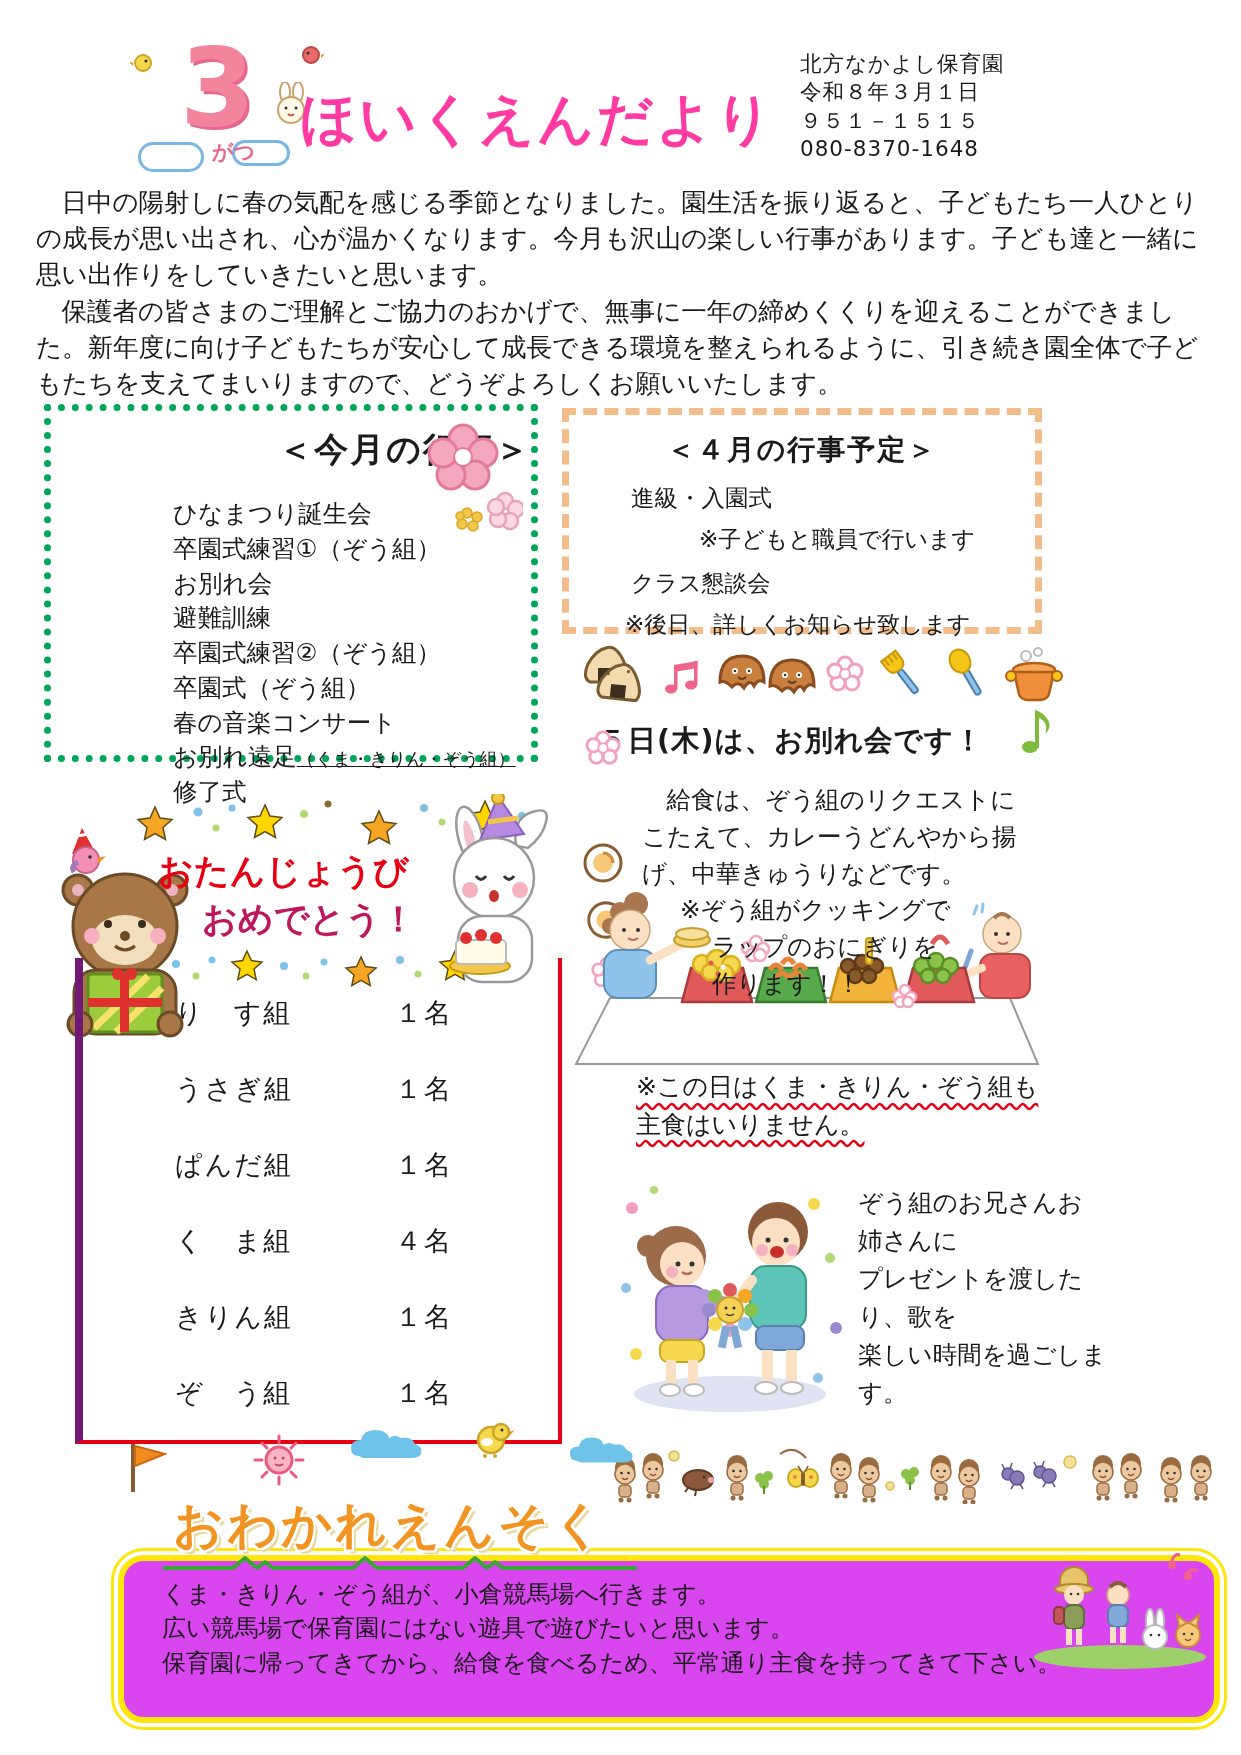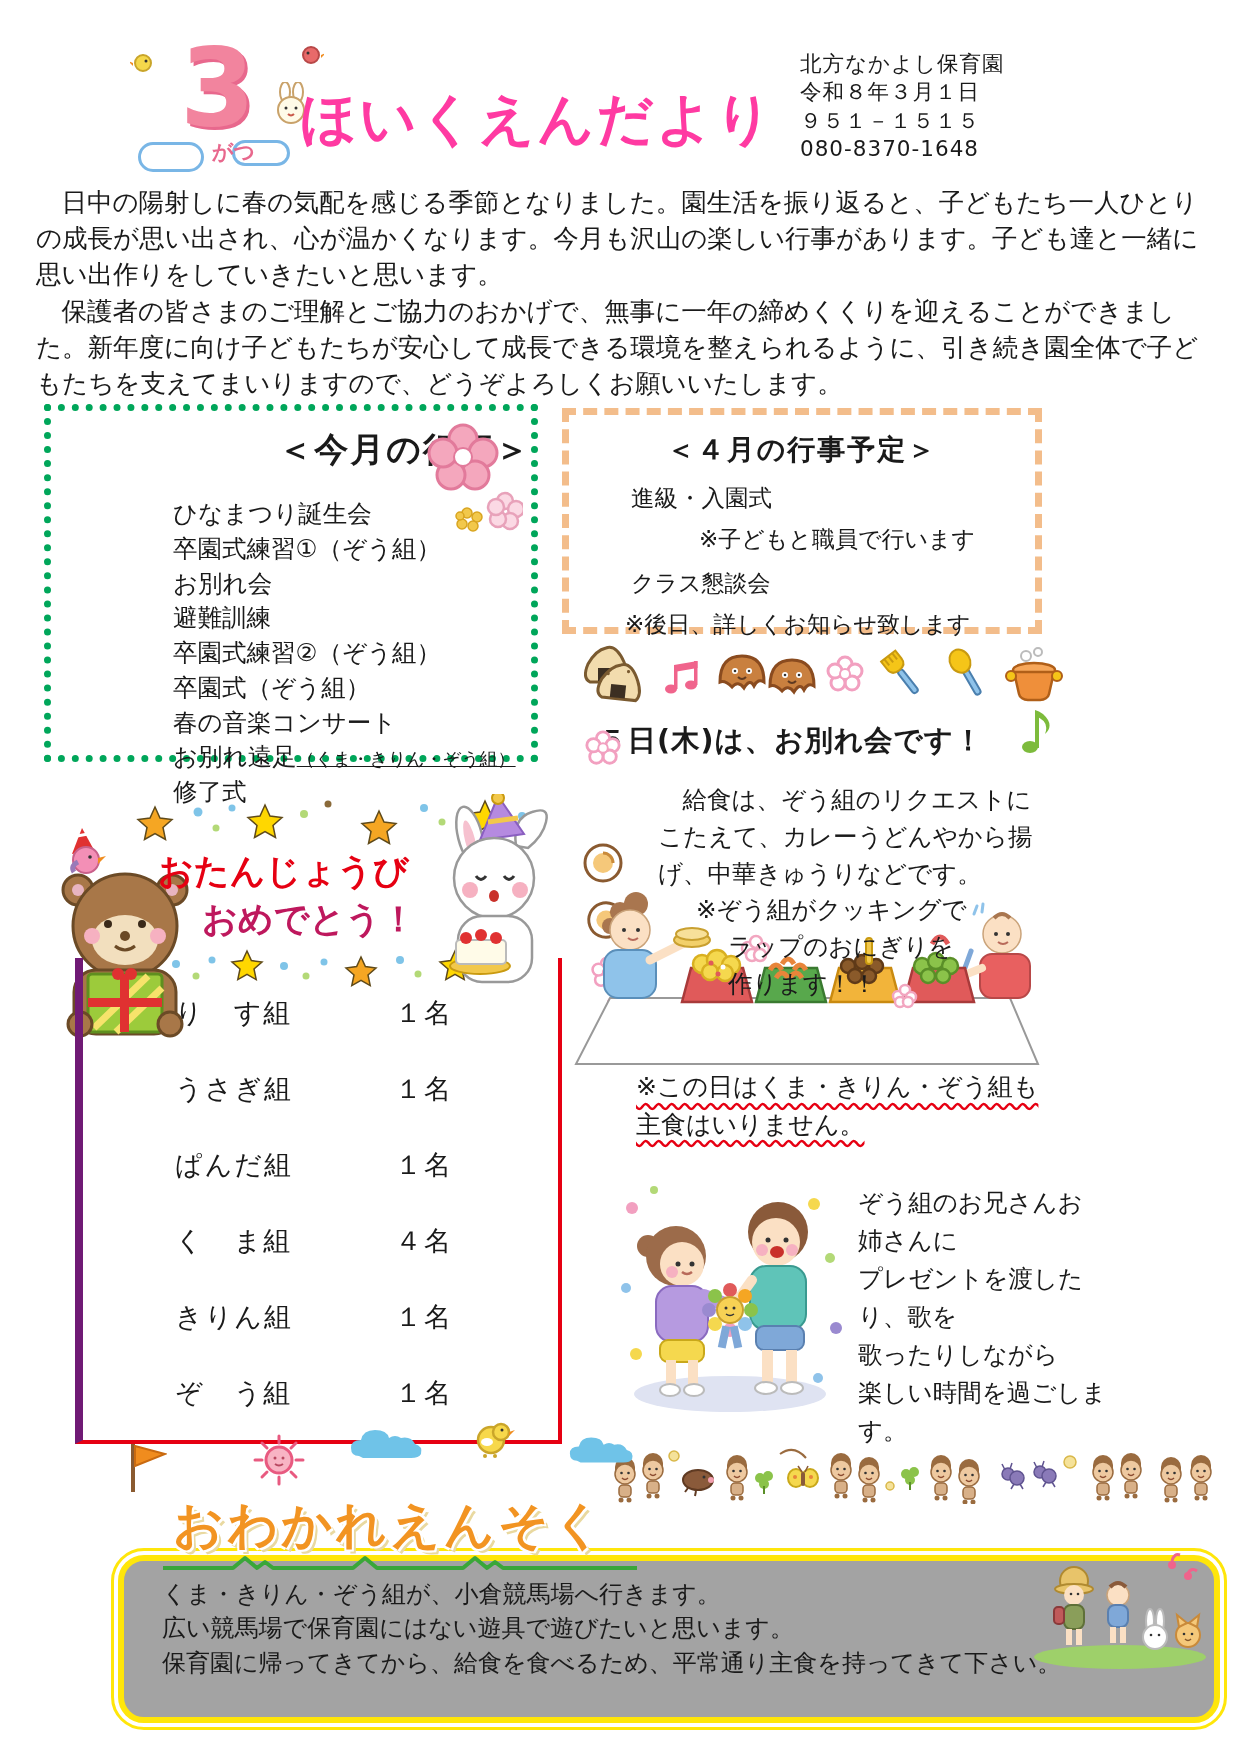--- a/index.html
+++ b/index.html
@@ -45,21 +45,21 @@
   .a-note1 { margin:10px 0 0 130px; font-size:23px; }
   .a-item2 { margin:13px 0 0 62px; font-size:23px; }
   .a-note2 { margin:10px 0 0 56px; font-size:23px; }
 
   
   .farewell { left:562px; top:640px; width:494px; height:525px; }
   .food-row { position:absolute; left:16px; top:0; display:flex; align-items:center; gap:9px; height:74px; }
   .fw-title { position:absolute; left:36px; top:82px; font-size:28.5px; font-weight:900; letter-spacing:1px; white-space:nowrap; }
   .fw-note-icon { position:absolute; right:2px; top:66px; }
   .col-icon { position:absolute; }
-  .fw-body { position:absolute; left:80px; top:142px; width:405px; font-size:24.5px; line-height:1.5; z-index:2;margin-left:16px; }
+  .fw-body { position:absolute; left:80px; top:142px; width:405px; font-size:24.5px; line-height:1.5; z-index:2; }
   .fw-body .i1 { padding-left:38px; }
   .fw-body .i2 { padding-left:70px; }
   .buffet { position:absolute; left:8px; top:238px; z-index:1; }
   .fw-underline { position:absolute; left:74px; top:428px; font-size:25px; line-height:1.5; z-index:2; }
   .fw-underline span { text-decoration:underline wavy #e60012; text-underline-offset:7px; }
 
   
   .birthday { left:30px; top:792px; width:534px; height:660px; }
   .garland1 { position:absolute; left:102px; top:6px; }
   .garland2 { position:absolute; left:90px; top:156px; }
@@ -87,21 +87,21 @@
   .exc-title { left:135px; top:1452px; width:530px; height:132px; z-index:3; }
   .exc-word { position:absolute; left:38px; top:40px; font-size:50px; font-weight:900; color:#f29422;
               letter-spacing:3px; white-space:nowrap;
               text-shadow:2px 2px 0 #fff,-2px -2px 0 #fff,-2px 2px 0 #fff,2px -2px 0 #fff,4px 4px 0 #e9d9a0; }
   .exc-flag { position:absolute; left:-8px; top:-10px; }
   .exc-sun { position:absolute; left:118px; top:-18px; }
   .exc-cloud1 { position:absolute; left:214px; top:-26px; }
   .exc-bird { position:absolute; left:336px; top:-30px; }
   .exc-cloud2 { position:absolute; left:432px; top:-18px; }
   .exc-grass { position:absolute; left:28px; top:102px; }
-  .yellow-box { left:118px; top:1555px; width:1102px; height:168px; background:#a3a3a3;
+  .yellow-box { left:118px; top:1555px; width:1102px; height:168px; background:#d946ef;
                 border:6px solid #ffe60a; border-radius:26px; outline:3px solid #ffe60a; outline-offset:4px;
                 z-index:1; }
   .exc-lines { padding:16px 24px 0 38px; font-size:24px; line-height:1.43; }
   .picnic { position:absolute; right:4px; top:-18px; z-index:2; }
 </style>
 </head>
 <body>
 
 <div id="page">
 
@@ -641,21 +641,20 @@
             <circle cx="120" cy="140" r="1.5" fill="#333"></circle>
           <path d="M112 146 q4 3 8 0" stroke="#333" stroke-width="1.5" fill="none"></path>
           <rect x="106" y="158" width="8" height="22" fill="#7fa8d8" transform="rotate(12 110 169)"></rect>
           <rect x="118" y="158" width="8" height="22" fill="#7fa8d8" transform="rotate(-12 122 169)"></rect>
         </g>
       </svg>
     </span>
     <div class="gift-text">
       <div>ぞう組のお兄さんお姉さんに</div>
       <div>プレゼントを渡したり、歌を</div>
-      <div>歌ったりしながら</div>
       <div>楽しい時間を過ごします。</div>
     </div>
   </section>
 
   <span class="abs march">
     <svg width="628" height="58" viewBox="0 0 628 58">
       <defs>
         <g id="mkid">
           <path d="M3 13 A10 10 0 0 1 23 13 L23 16 H3 Z" fill="#9a6b3f"></path>
           <circle cx="13" cy="20" r="10" fill="#eec9a0" stroke="#9a6b3f" stroke-width="1.5"></circle>

